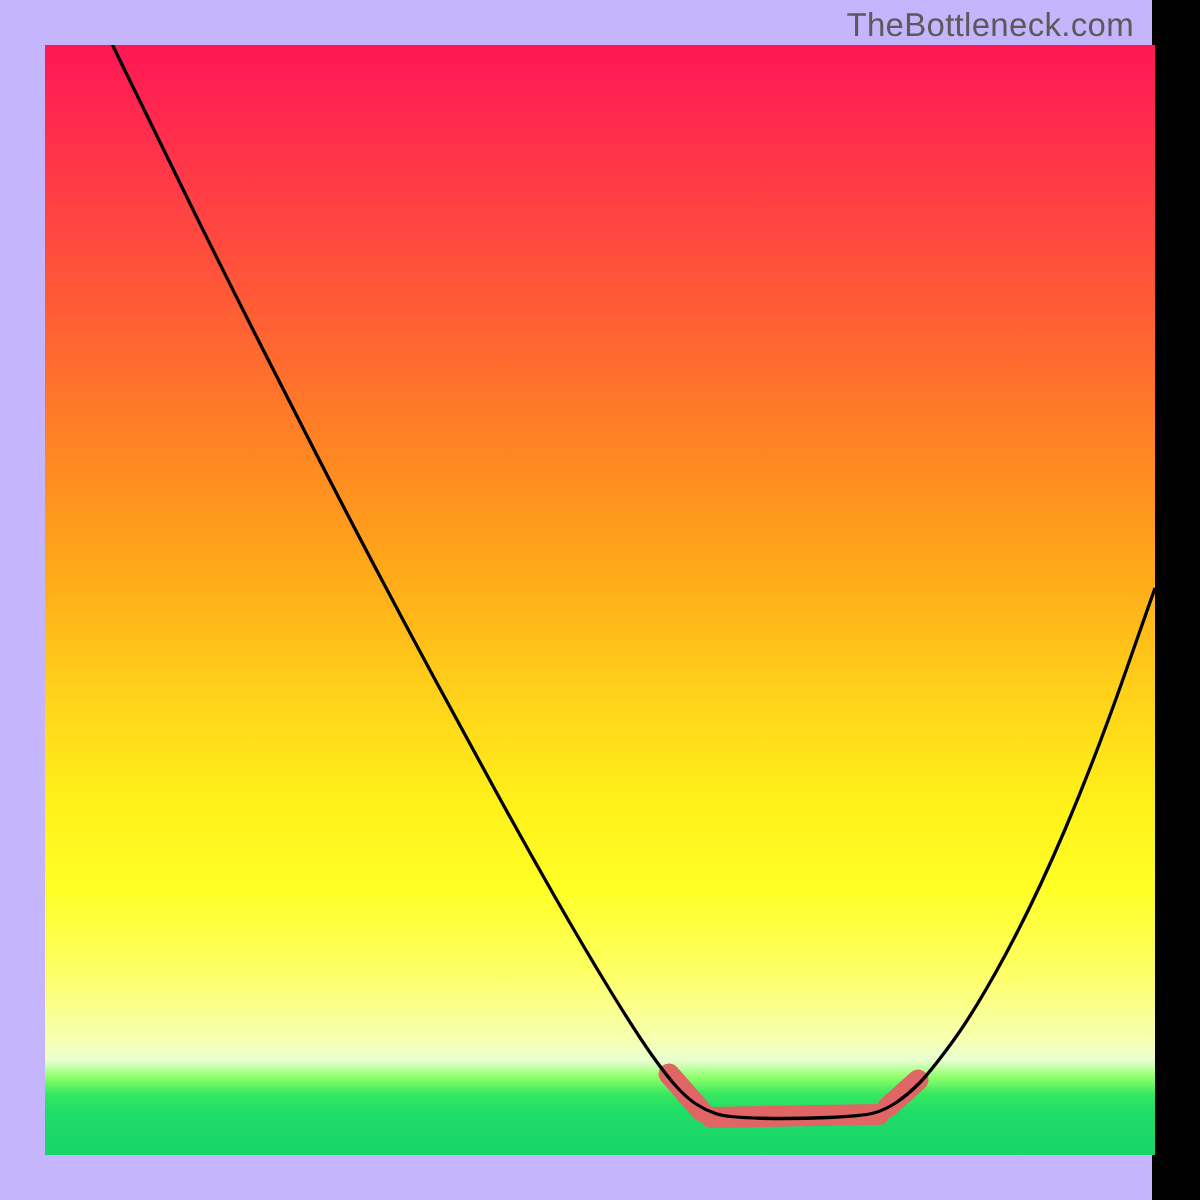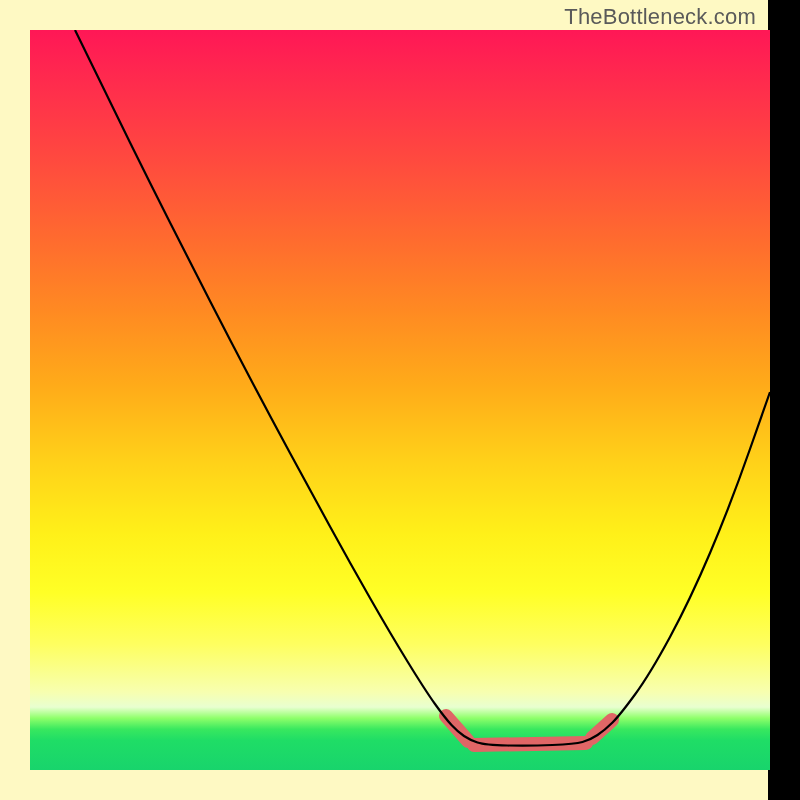--- a/index.html
+++ b/index.html
@@ -1,21 +1,21 @@
 <!DOCTYPE html>
 <html><head>
 <meta charset="utf-8">
 <style>
   * { margin: 0; padding: 0; box-sizing: border-box; }
   html, body { width: 800px; height: 800px; overflow: hidden; background: #000; }
   .frame {
     position: relative;
     width: 768px;
     height: 800px;
-    background: #fef9c3;
+    background: #c4b5fd;
   }
   .watermark {
     position: absolute;
     top: 4px;
     right: 12px;
     font-family: Arial, Helvetica, sans-serif;
     font-size: 22px;
     font-weight: 500;
     color: #5a5a5a;
     letter-spacing: 0.2px;

